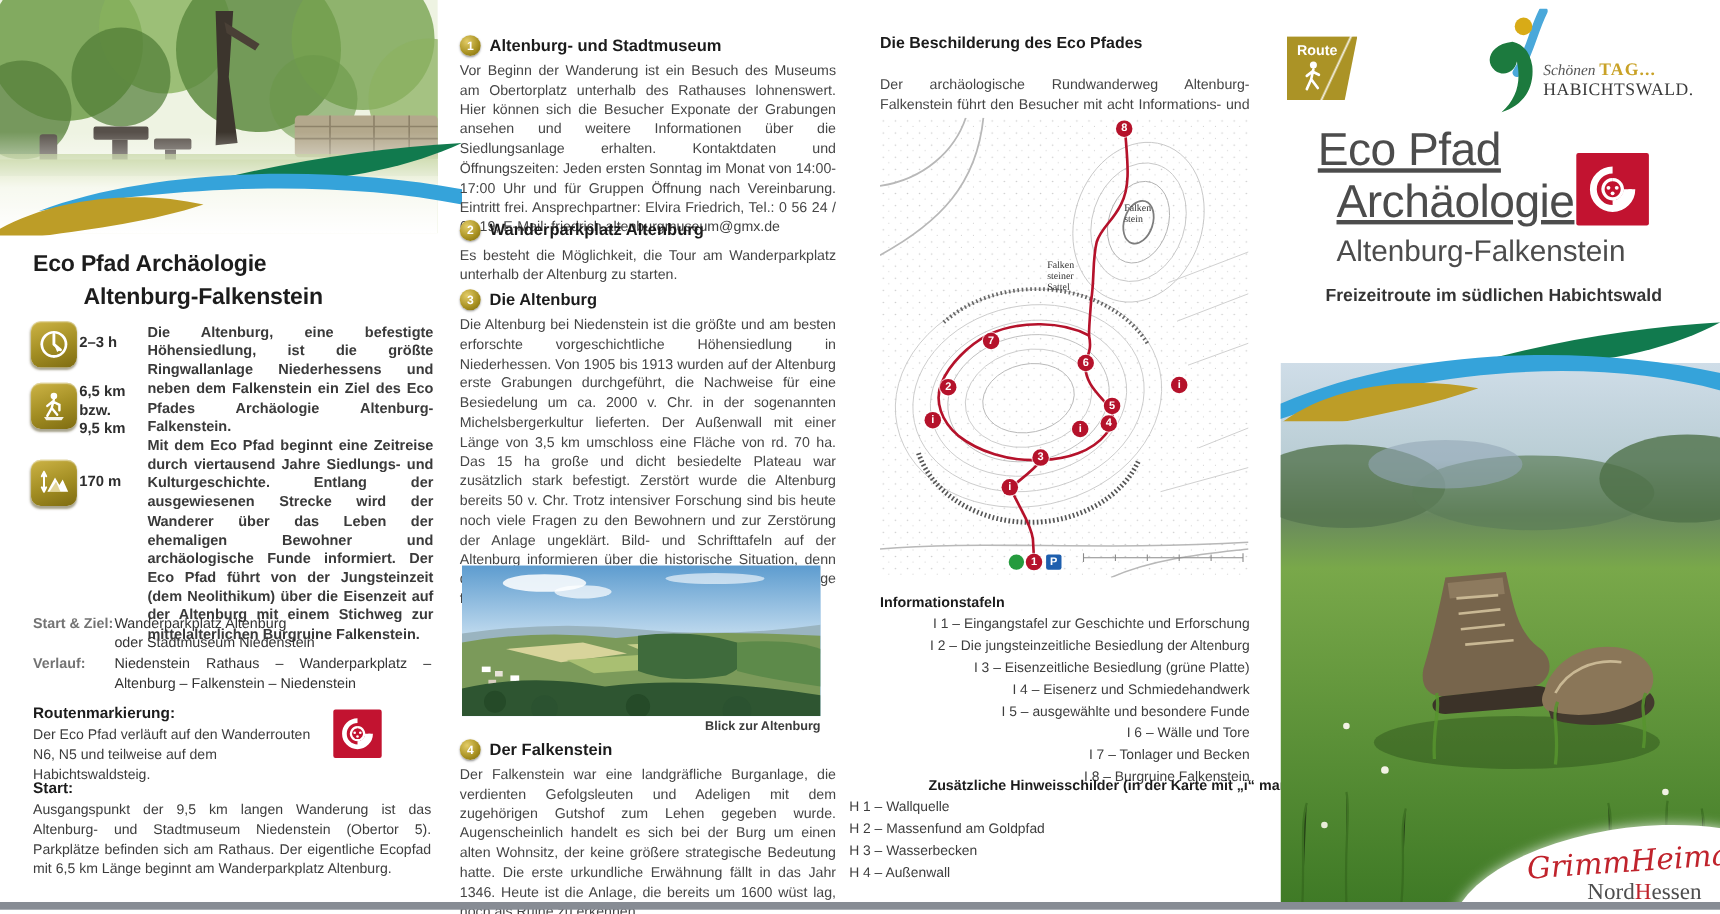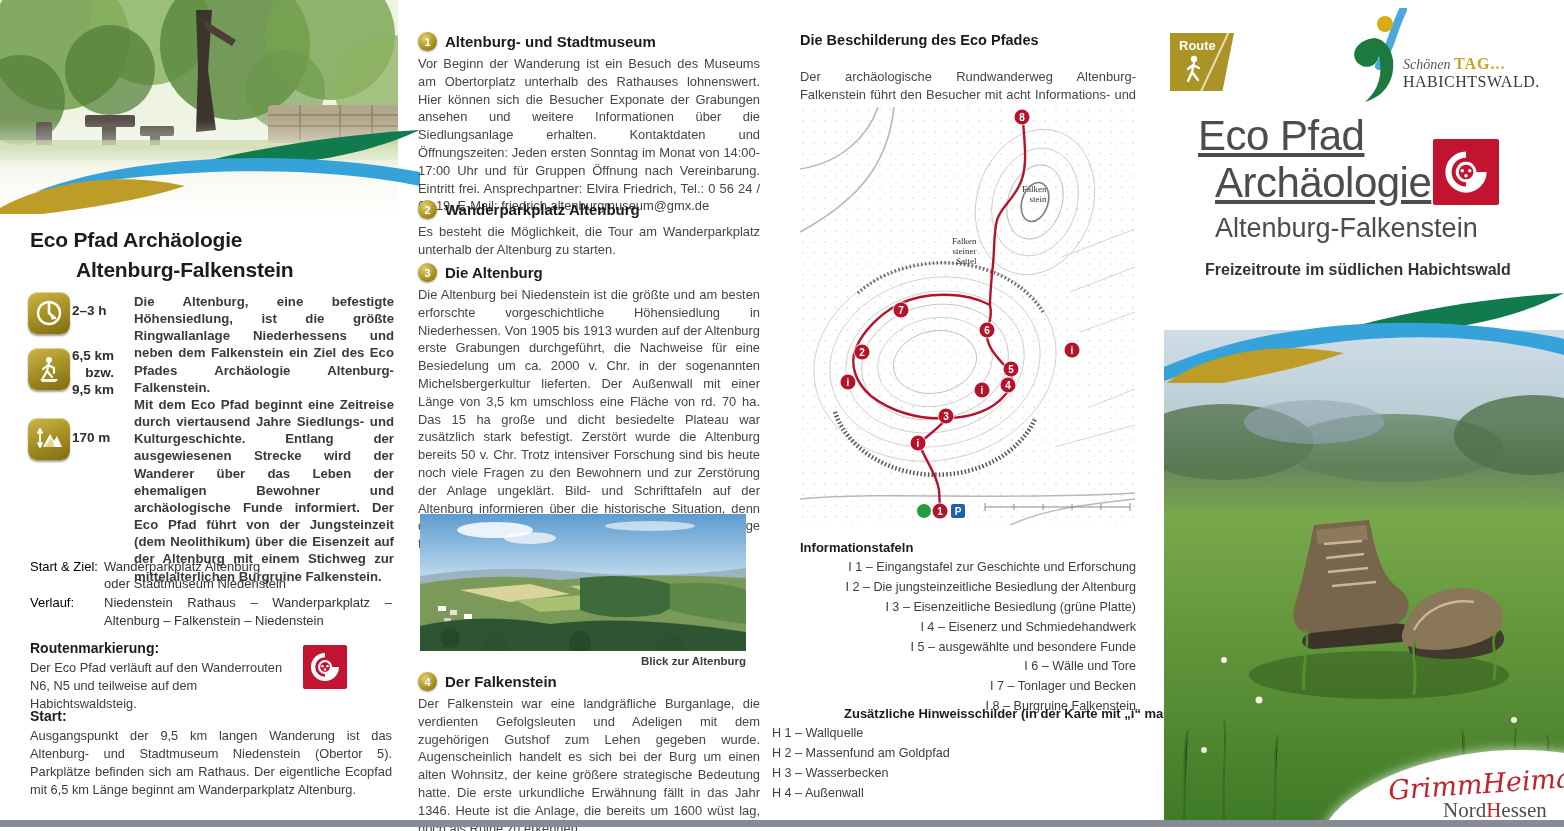--- a/index.html
+++ b/index.html
@@ -1,37 +1,37 @@
 <!DOCTYPE html>
 <html><head>
 <meta charset="utf-8">
 <style>
   html,body{margin:0;padding:0;background:#fff;}
   #page{position:relative;width:1564px;height:831px;background:#fff;overflow:hidden;
         font-family:"Liberation Sans",sans-serif;color:#3e3e3e;}
   .abs{position:absolute;}
   .jtext{text-align:justify;}
-  .pre{white-space:pre-line;text-align:right;}
+  .pre{white-space:pre-line;}
 
   
   #left-photo{left:0;top:0;width:398px;height:212px;overflow:hidden;}
   #left-photo svg{display:block;}
   .photo-fade{left:0;top:120px;width:398px;height:92px;
       background:linear-gradient(180deg,rgba(255,255,255,0) 0%,rgba(255,255,255,.85) 55%,#fff 100%);}
   #left-title{left:30px;top:225px;font-size:21px;font-weight:bold;color:#1c1c1c;line-height:1.45;letter-spacing:-.2px;}
   #left-title .t2{padding-left:46px;}
   .stat-icon{width:42px;height:42px;border-radius:9px;
       background:linear-gradient(160deg,#cdb446 0%,#a28d22 55%,#7e6c12 100%);
       box-shadow:0 2px 2px rgba(60,50,0,.45), inset 0 1px 1px rgba(255,255,255,.5);
       display:flex;align-items:center;justify-content:center;}
   .stat-label{font-size:13.5px;font-weight:bold;color:#2e2e2e;line-height:1.25;}
   #intro{left:134px;top:293px;width:260px;font-size:13.2px;font-weight:bold;color:#3a3a3a;line-height:1.3;}
   #intro p{margin:0;}
   .kv{font-size:13px;line-height:1.35;color:#333;}
-  .kv .k{font-weight:normal;color:#000000;}
+  .kv .k{font-weight:bold;color:#737373;}
   .rm-head,.st-head{font-size:14px;font-weight:bold;color:#1c1c1c;}
   .rm-text,.st-text{font-size:12.8px;color:#3c3c3c;line-height:1.4;}
   .red-logo{background:#c21330;display:flex;align-items:center;justify-content:center;border-radius:2px;}
 
   
   .sec-head{display:flex;align-items:center;gap:8px;font-size:15px;font-weight:bold;color:#1b1b1b;}
   .num-badge{width:19px;height:19px;border-radius:50%;flex:0 0 19px;
       background:radial-gradient(circle at 35% 30%,#e3cc67,#a68f1f 60%,#77650e);
       color:#fff;font-size:11px;font-weight:bold;display:flex;align-items:center;justify-content:center;
       box-shadow:0 1px 2px rgba(0,0,0,.4);}

